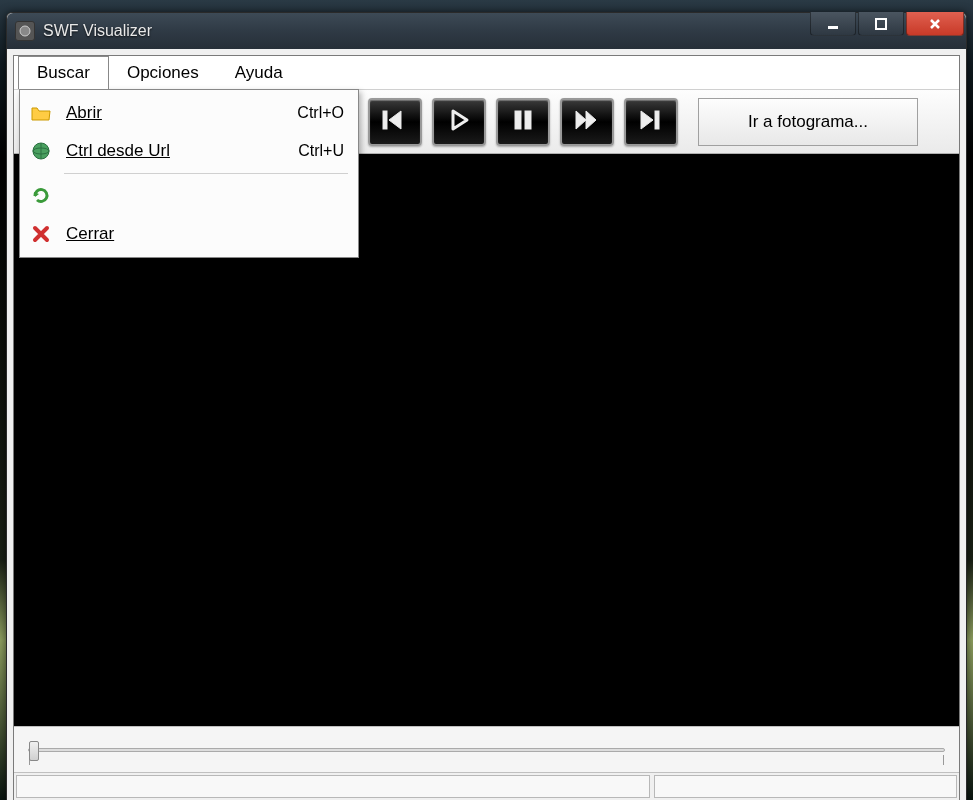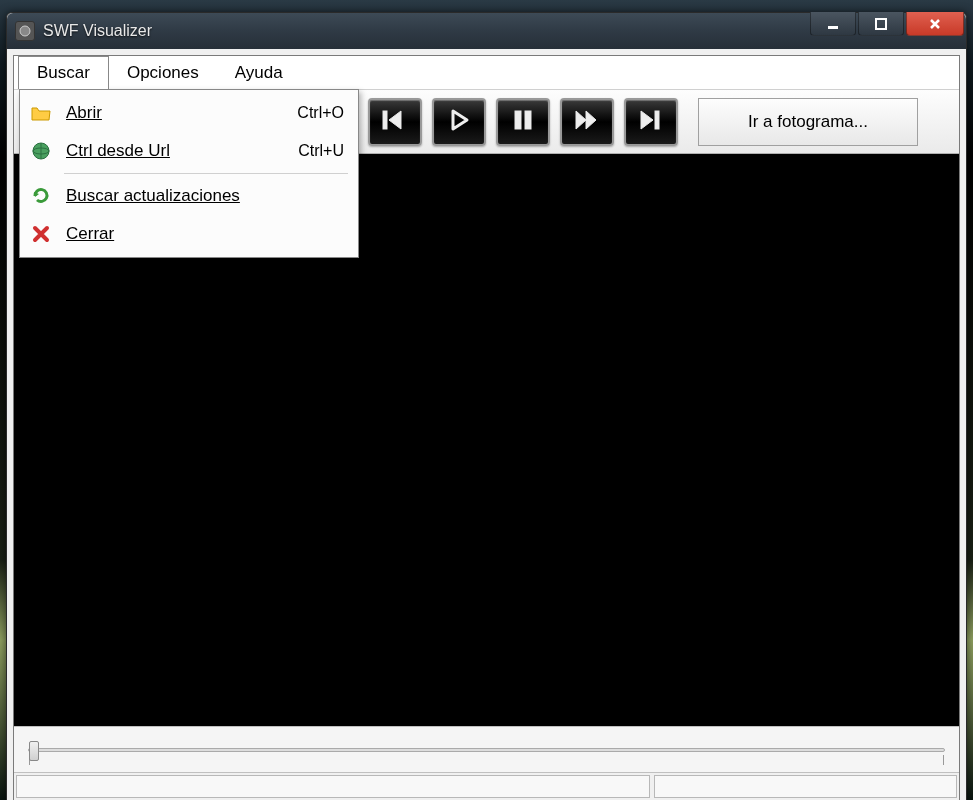--- a/index.html
+++ b/index.html
@@ -313,21 +313,20 @@
         <span class="dshort">Ctrl+U</span>
       </div>
       <div class="dsep"></div>
       <div class="drow">
         <span class="dicon">
           <svg width="20" height="20">
               <path d="M4 10 A6 6 0 1 1 6 14" fill="none" stroke="#3a9a3a" stroke-width="3"></path>
               <path d="M3 6 L4 11 L8 8 Z" fill="#3a9a3a"></path>
             </svg>
         </span>
-        <span class="dlabel">Buscar actualizaciones</span>
       </div>
       <div class="drow">
         <span class="dicon">
           <svg width="18" height="18">
               <path d="M3 3 L15 15 M15 3 L3 15" stroke="#d03030" stroke-width="4" stroke-linecap="round"></path>
             </svg>
         </span>
         <span class="dlabel">Cerrar</span>
       </div>
     </div>

